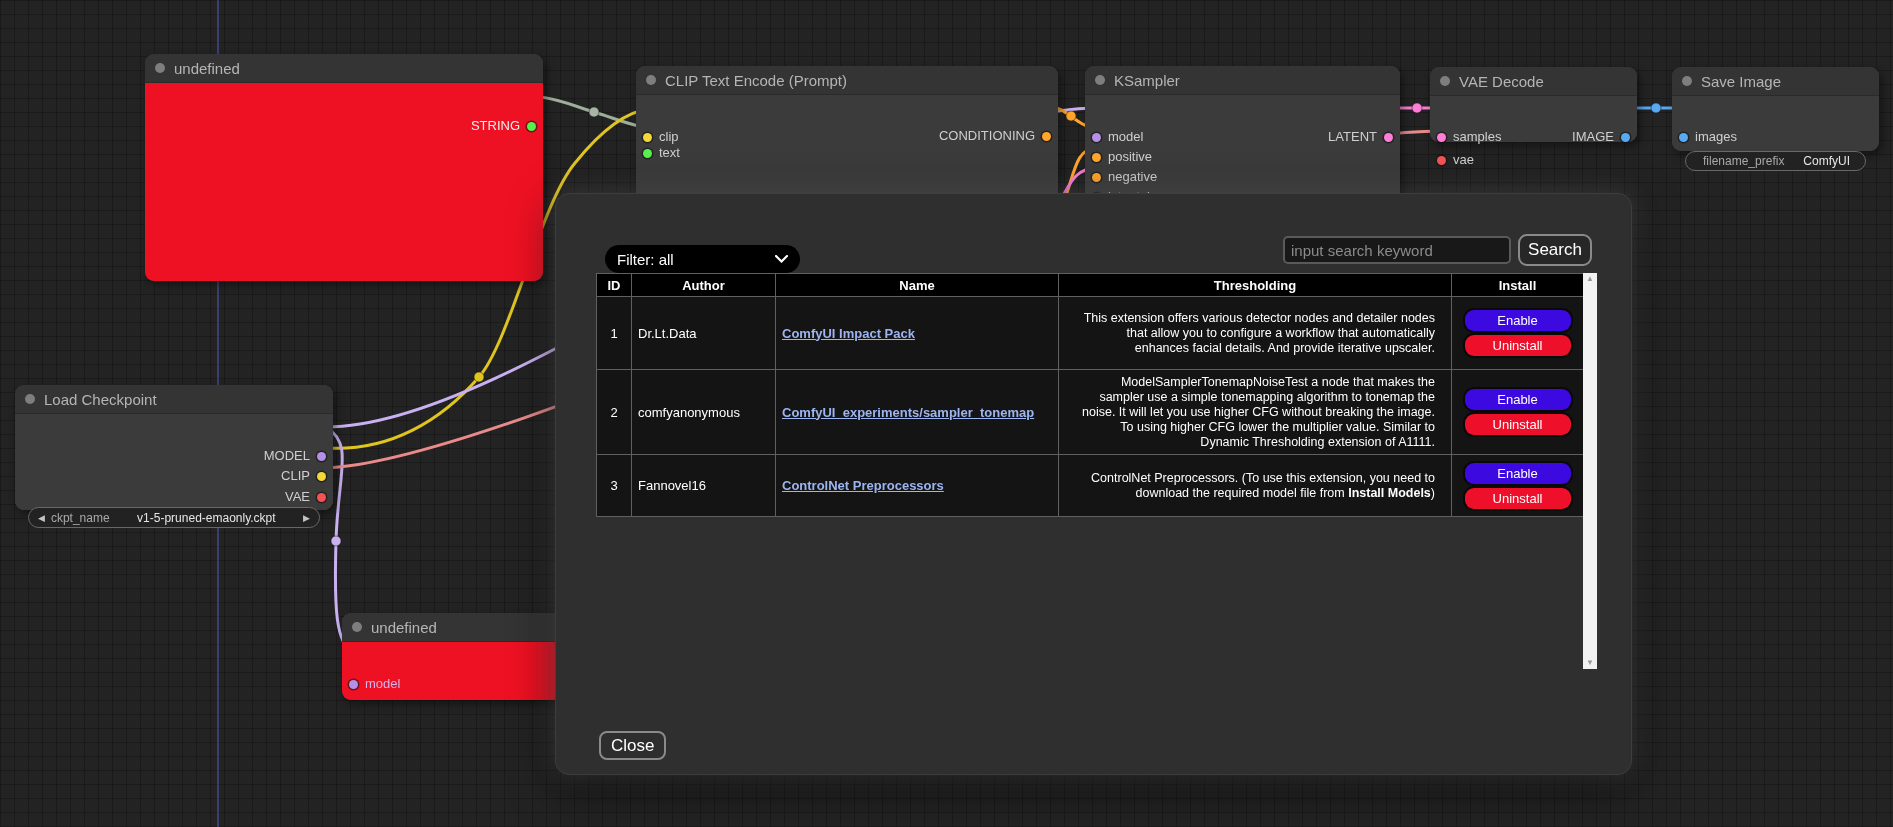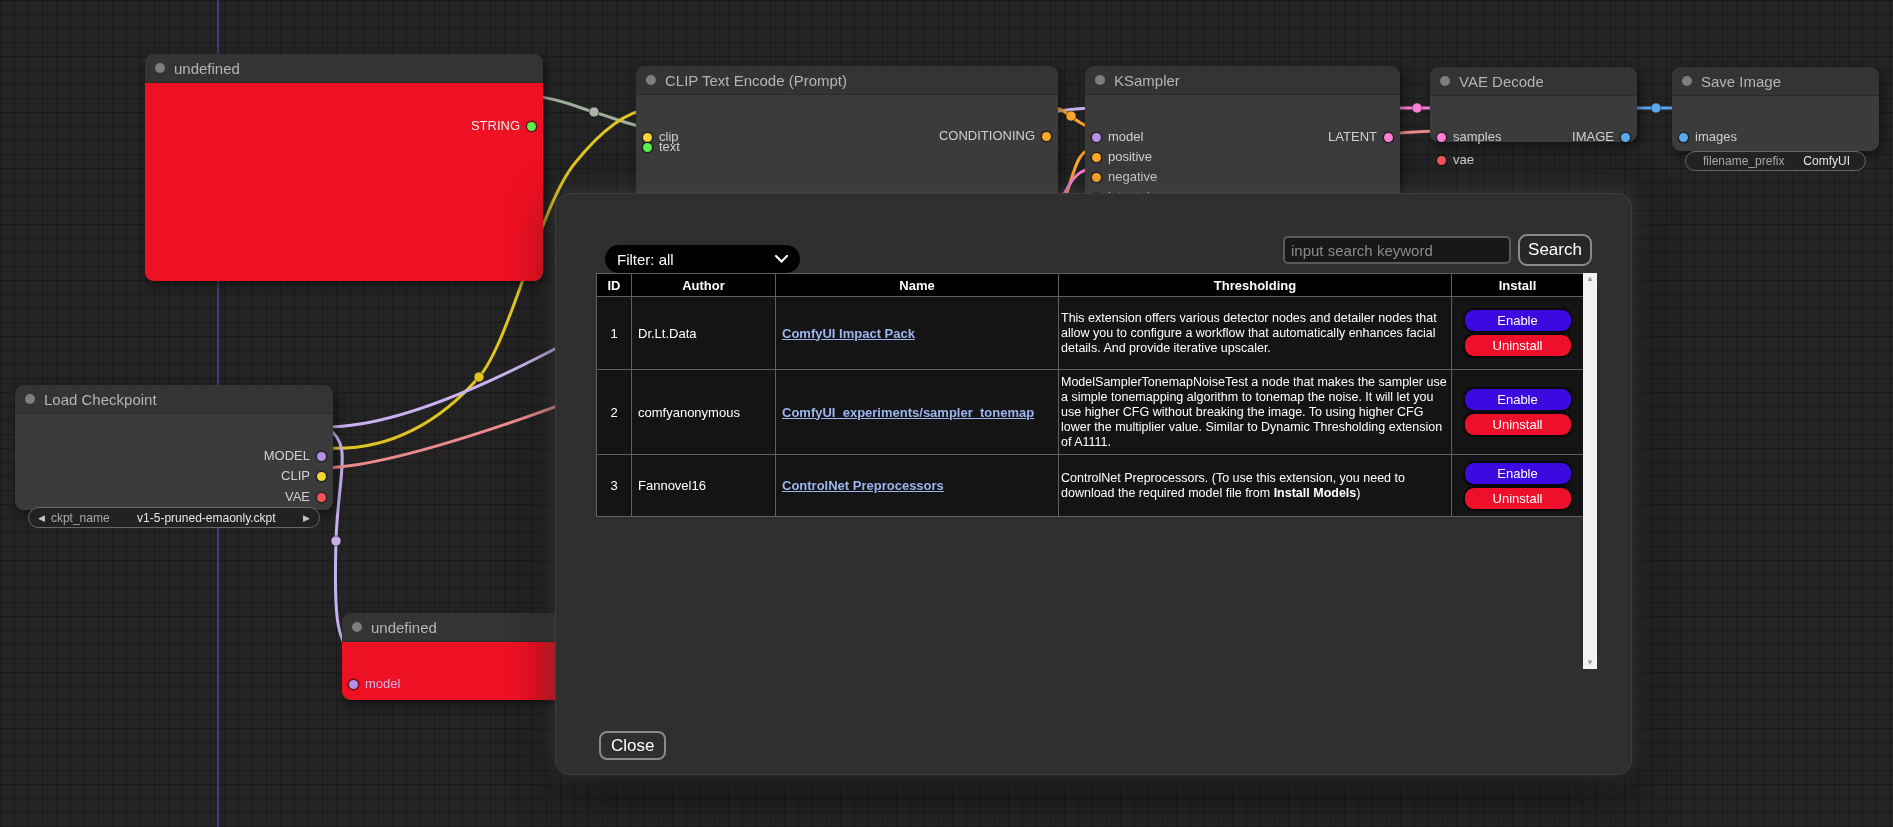--- a/index.html
+++ b/index.html
@@ -46,21 +46,21 @@
     border:2px solid #5a5a5a;border-radius:5px;color:#ddd;font-size:15px;padding:1px 6px;outline:none;}
   .search-input::placeholder{color:#8b8b8b;}
   .search-btn{position:absolute;left:962px;top:40px;width:74px;height:32px;background:#272727;
     border:2px solid #8a8a8a;border-radius:9px;color:#fff;font-size:17px;cursor:pointer;}
   .mgr-table{position:absolute;left:40px;top:79px;border-collapse:collapse;table-layout:fixed;
     width:987px;background:#141414;color:#fff;font-size:13px;}
   .mgr-table th{background:#000;border:1px solid #606060;font-weight:bold;height:22px;
     font-size:13px;padding:0;}
   .mgr-table td{border:1px solid #606060;padding:2px 6px;vertical-align:middle;}
   td.c{text-align:center;}
-  td.desc{font-size:12.5px;line-height:15px;padding:3px 2px;}
+  td.desc{font-size:12.5px;line-height:15px;padding:3px 16px;text-align:right;}
   a.ext-link{color:#9cb4f0;font-weight:bold;text-decoration:underline;cursor:pointer;}
   .btn-enable,.btn-uninstall{display:block;width:106px;margin:4px auto;padding:3px 0;
     border:none;border-radius:9px;color:#fff;font-size:13px;cursor:pointer;
     box-shadow:0 0 0 2px rgba(0,0,0,.55);}
   .btn-enable{background:#3c0ae0;}
   .btn-uninstall{background:#ee0f2a;}
   .vscroll{position:absolute;left:1027px;top:79px;width:14px;height:396px;background:#f2f2f2;
     display:flex;flex-direction:column;justify-content:space-between;align-items:center;cursor:pointer;}
   .vscroll span{color:#9a9a9a;font-size:8px;line-height:12px;}
   .close-btn{position:absolute;left:43px;top:537px;min-width:62px;height:29px;background:#2e2e2e;
@@ -112,21 +112,21 @@
   <div class="node" style="left:636px;top:66px;width:422px;height:260px;">
     <div class="node-header">
       <span class="title-dot"></span>
       <span class="node-title">CLIP Text Encode (Prompt)</span>
     </div>
     <div class="node-body">
       <div class="port in" style="top:35px;">
         <span class="pdot" style="background:#f4d835;"></span>
         <span>clip</span>
       </div>
-      <div class="port in" style="top:45px;">
+      <div class="port in" style="top:51px;">
         <span class="pdot" style="background:#58f14c;"></span>
         <span>text</span>
       </div>
       <div class="port out" style="top:34px;">
         <span class="pdot" style="background:#ffa62b;"></span>
         <span>CONDITIONING</span>
       </div>
     </div>
   </div>
 

